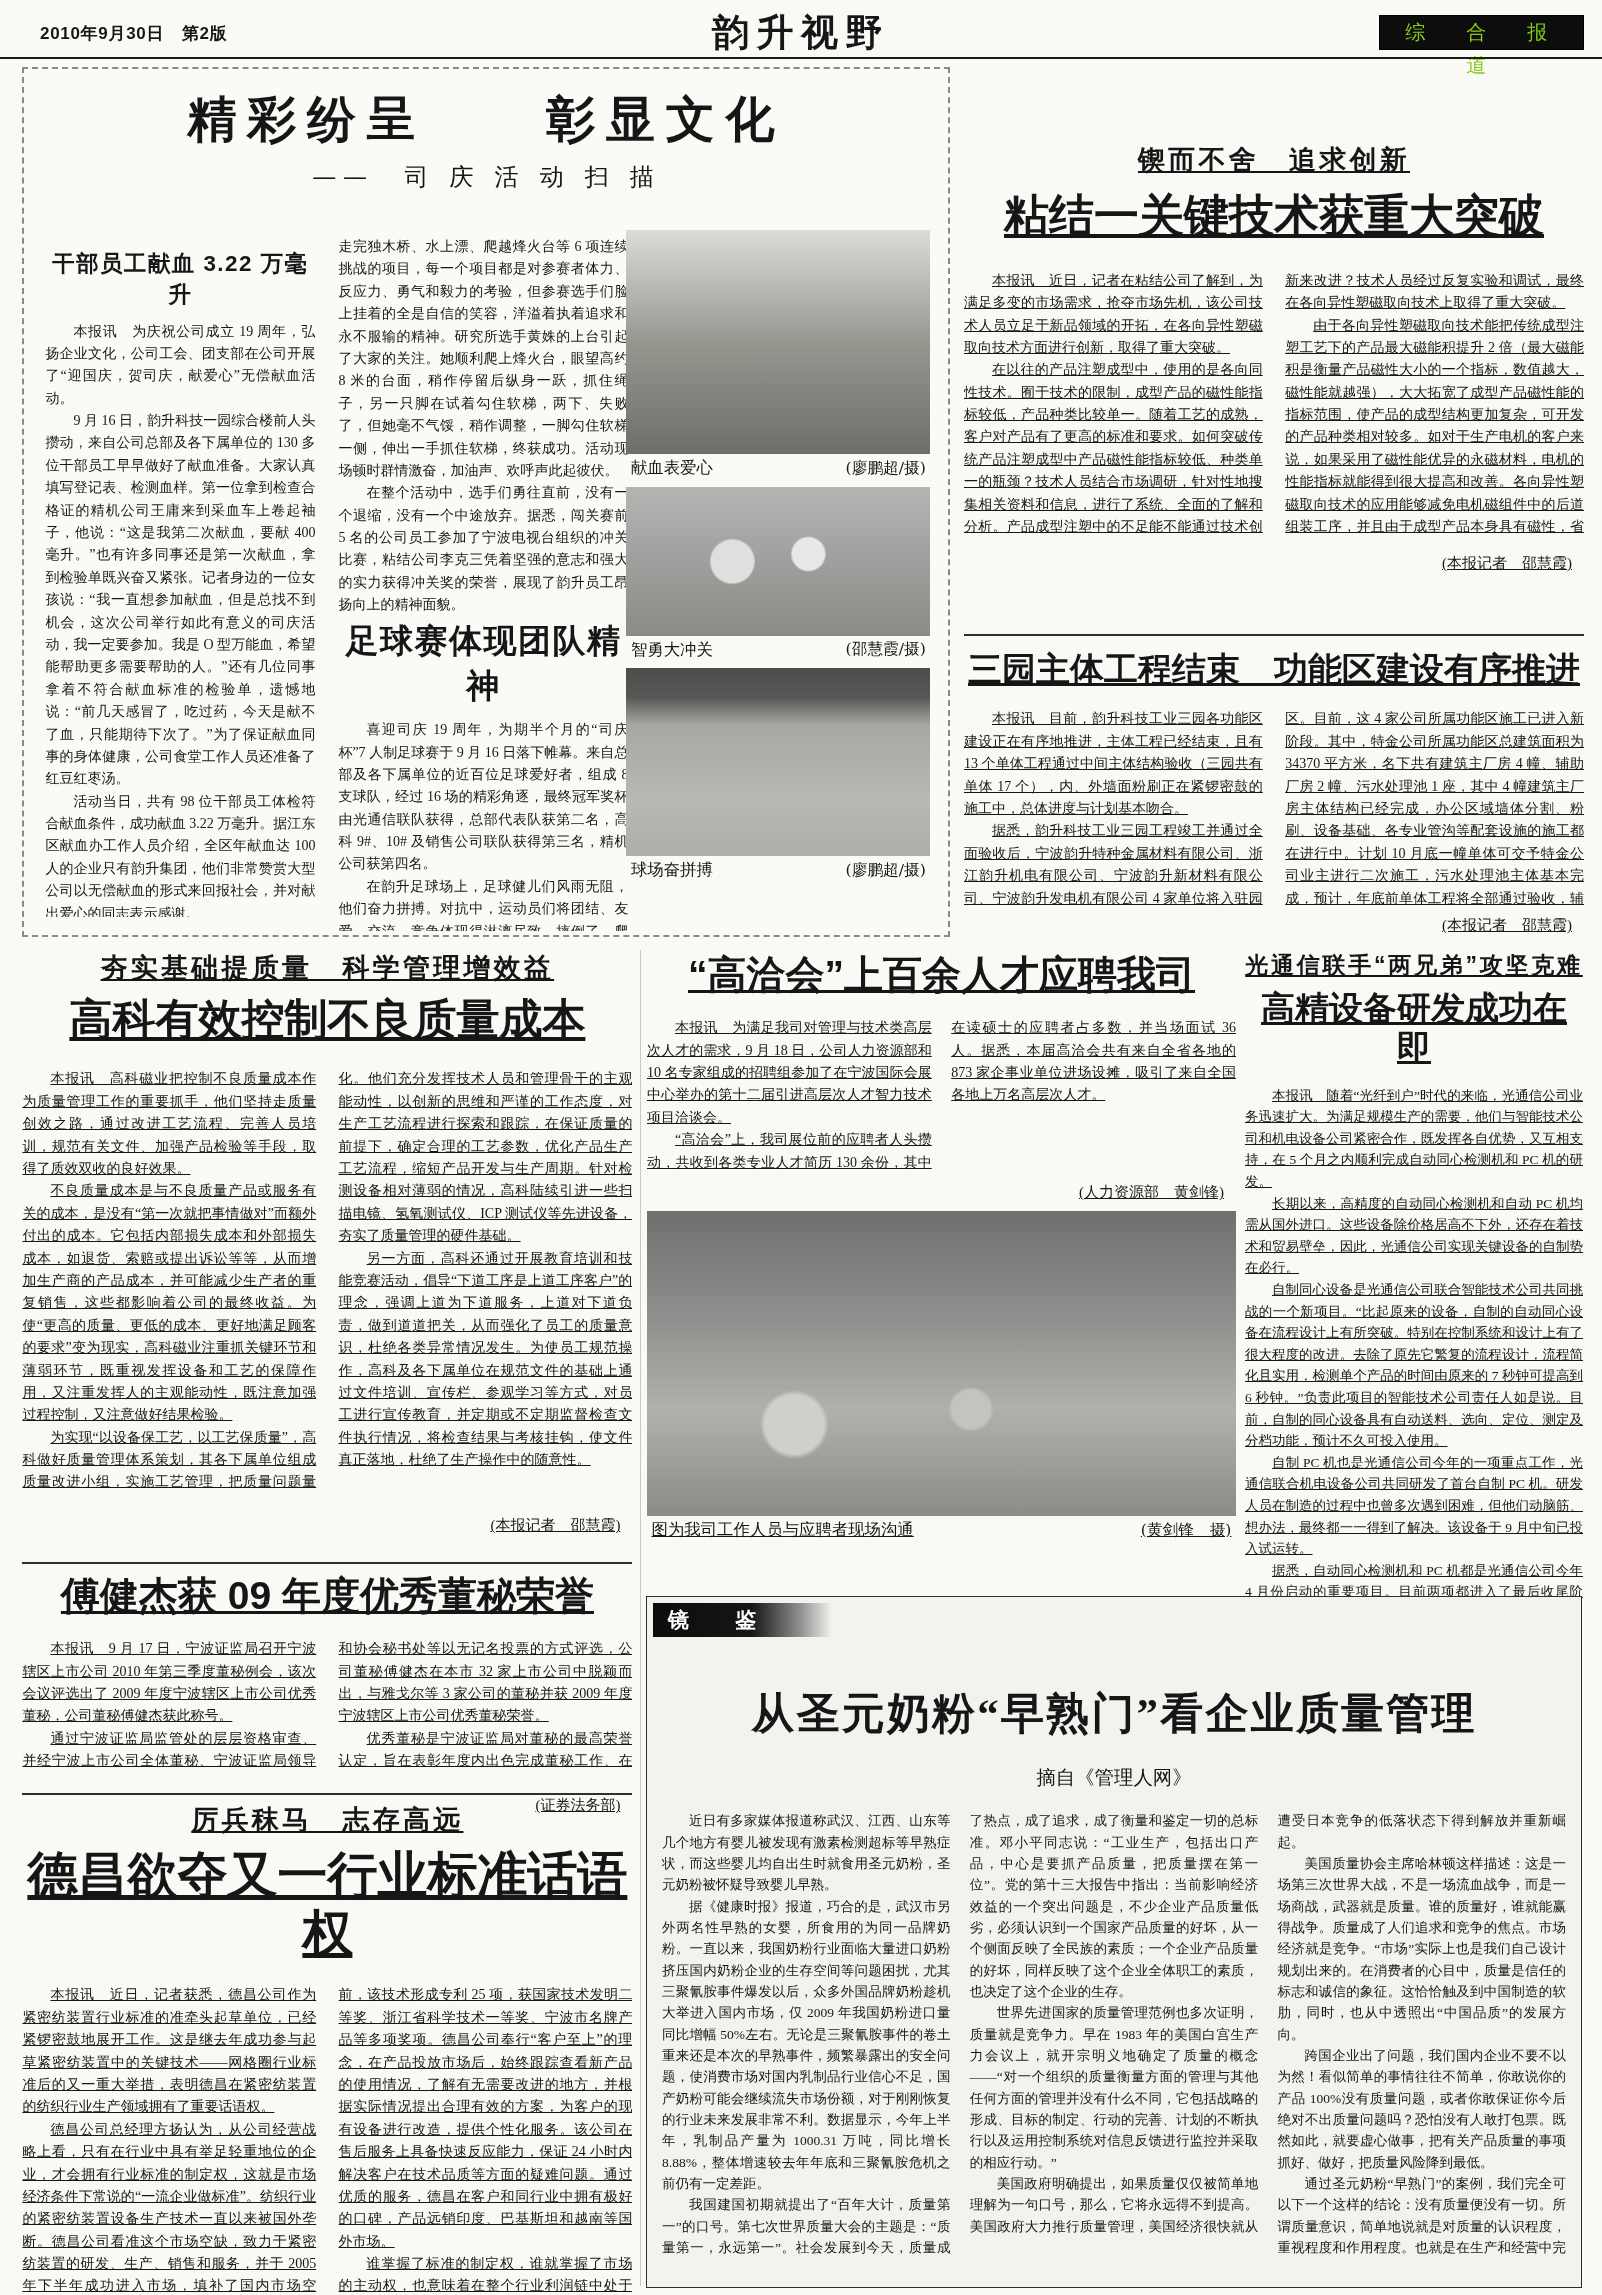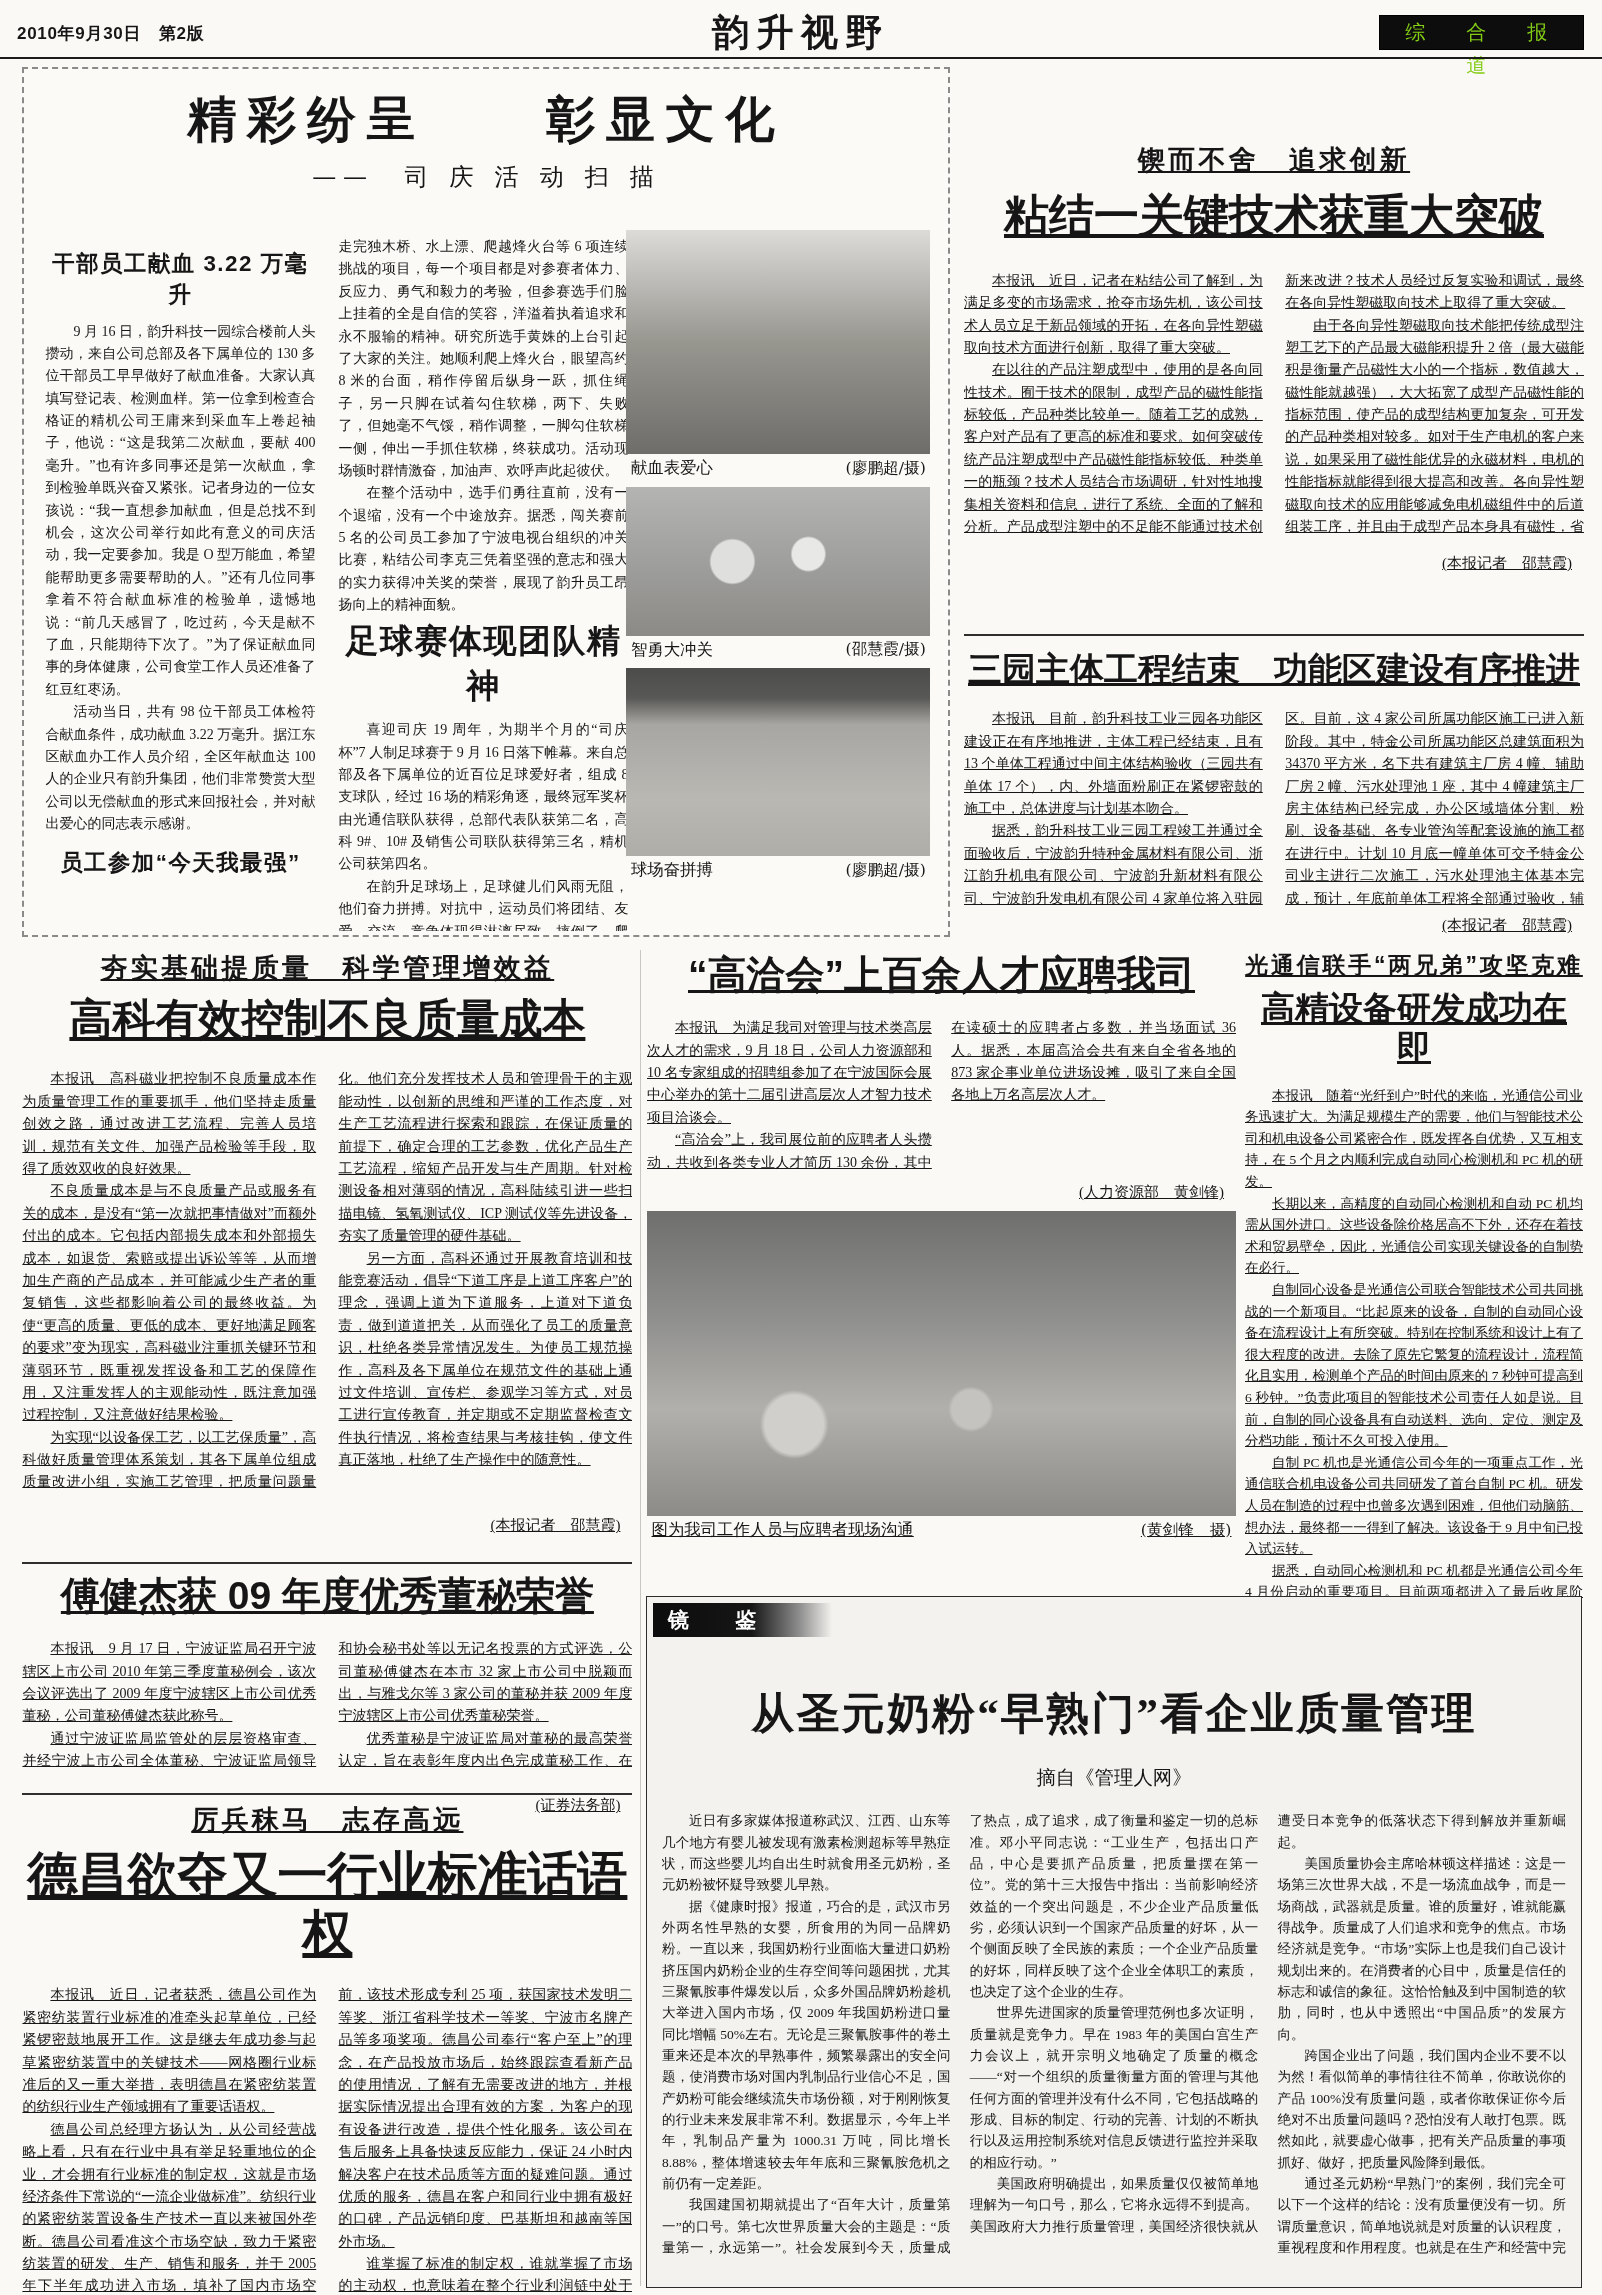--- a/index.html
+++ b/index.html
@@ -1,19 +1,19 @@
 <!DOCTYPE html>
 <html style="font-size:12px"><head>
 <meta charset="utf-8">
 <style>
   html,body{margin:0;padding:0;background:#e8e6e1;}
   #page{position:relative;width:1602px;height:2295px;background:#faf9f6;color:#161616;
         font-family:"Liberation Serif","DejaVu Serif",serif;overflow:hidden;}
   
-  .hdr-date{position:absolute;left:17px;top:22.4px;font-family:"Liberation Sans",sans-serif;
+  .hdr-date{position:absolute;left:40px;top:22.4px;font-family:"Liberation Sans",sans-serif;
             font-weight:bold;font-size:17px;letter-spacing:0.7px;}
   .masthead{position:absolute;left:0;right:0;top:7.5px;text-align:center;
             font-family:"Liberation Sans",sans-serif;font-weight:900;font-size:37px;letter-spacing:7.5px;}
   .section-box{position:absolute;left:1379px;top:15px;width:203px;height:33px;background:#0d0d0d;
                border:0.7px solid #000;color:#84cc16;text-align:center;line-height:33px;
                font-size:20px;letter-spacing:10.5px;font-family:"DejaVu Serif",serif;}
   .hdr-rule{position:absolute;left:0;top:57px;width:1602px;height:2.2px;background:#1b1b1b;}
   
   .kicker{text-align:center;font-family:"Liberation Sans",sans-serif;font-weight:bold;
           font-size:27px;letter-spacing:0.12em;}
@@ -76,20 +76,21 @@
   <div class="section-box">综　合　报　道</div>
   <div class="hdr-rule"></div>
 
   <div class="feature">
     <div class="headline feature-headline">精彩纷呈　　彰显文化</div>
     <div class="feature-sub">——　司 庆 活 动 扫 描</div>
 
     <div class="f-col" style="left:21px;top:167px;width:270px;height:681px;overflow:hidden;position:absolute;">
       <h2 class="subhead">干部员工献血 3.22 万毫升</h2>
       <div class="paras">
+          <p>本报讯　为庆祝公司成立 19 周年，弘扬企业文化，公司工会、团支部在公司开展了“迎国庆，贺司庆，献爱心”无偿献血活动。</p>
           <p>9 月 16 日，韵升科技一园综合楼前人头攒动，来自公司总部及各下属单位的 130 多位干部员工早早做好了献血准备。大家认真填写登记表、检测血样。第一位拿到检查合格证的精机公司王庸来到采血车上卷起袖子，他说：“这是我第二次献血，要献 400 毫升。”也有许多同事还是第一次献血，拿到检验单既兴奋又紧张。记者身边的一位女孩说：“我一直想参加献血，但是总找不到机会，这次公司举行如此有意义的司庆活动，我一定要参加。我是 O 型万能血，希望能帮助更多需要帮助的人。”还有几位同事拿着不符合献血标准的检验单，遗憾地说：“前几天感冒了，吃过药，今天是献不了血，只能期待下次了。”为了保证献血同事的身体健康，公司食堂工作人员还准备了红豆红枣汤。</p>
           <p>活动当日，共有 98 位干部员工体检符合献血条件，成功献血 3.22 万毫升。据江东区献血办工作人员介绍，全区年献血达 100 人的企业只有韵升集团，他们非常赞赏大型公司以无偿献血的形式来回报社会，并对献出爱心的同志表示感谢。</p>
         </div>
       <h2 class="subhead">员工参加“今天我最强”</h2>
 
     </div>
 
     <div class="f-col" style="left:314px;top:167px;width:290px;height:695px;overflow:hidden;position:absolute;">
       <div class="paras noindent">
           <p>走完独木桥、水上漂、爬越烽火台等 6 项连续挑战的项目，每一个项目都是对参赛者体力、反应力、勇气和毅力的考验，但参赛选手们脸上挂着的全是自信的笑容，洋溢着执着追求和永不服输的精神。研究所选手黄姝的上台引起了大家的关注。她顺利爬上烽火台，眼望高约 8 米的台面，稍作停留后纵身一跃，抓住绳子，另一只脚在试着勾住软梯，两下、失败了，但她毫不气馁，稍作调整，一脚勾住软梯一侧，伸出一手抓住软梯，终获成功。活动现场顿时群情激奋，加油声、欢呼声此起彼伏。</p>

